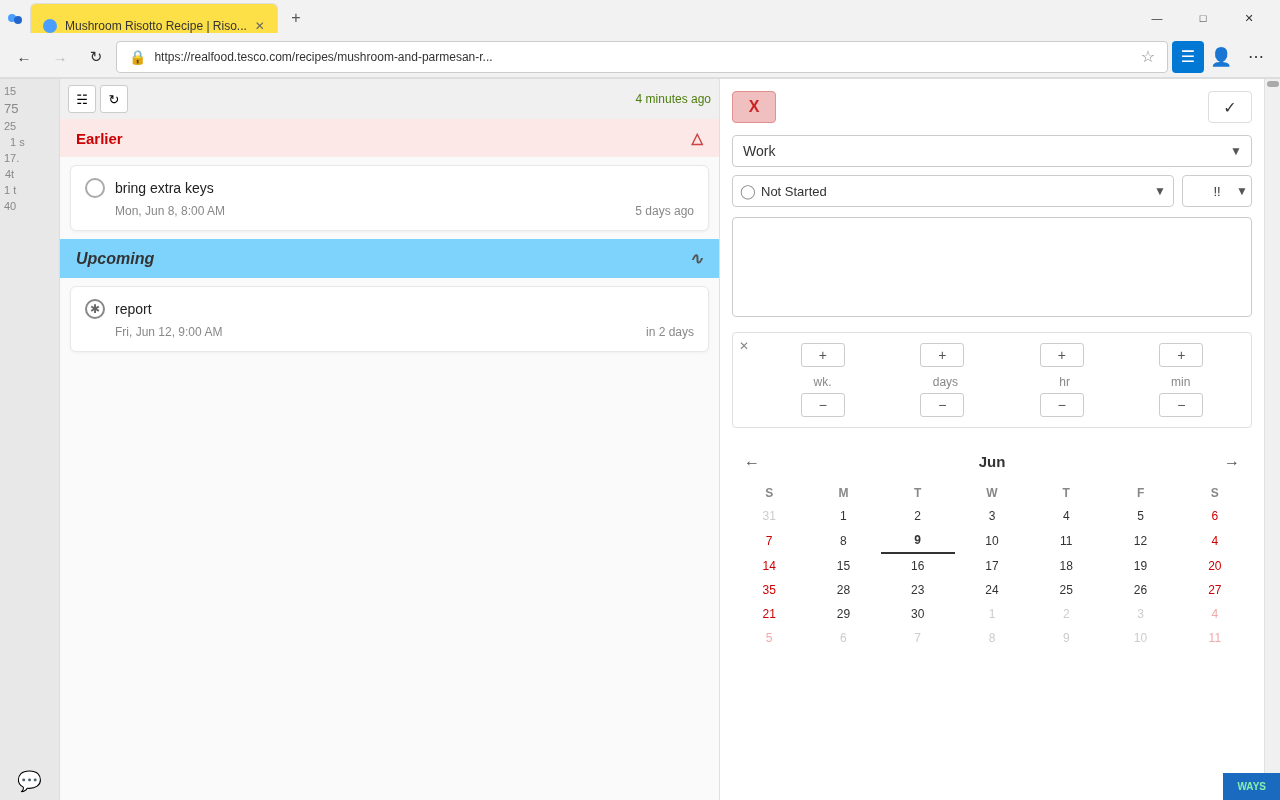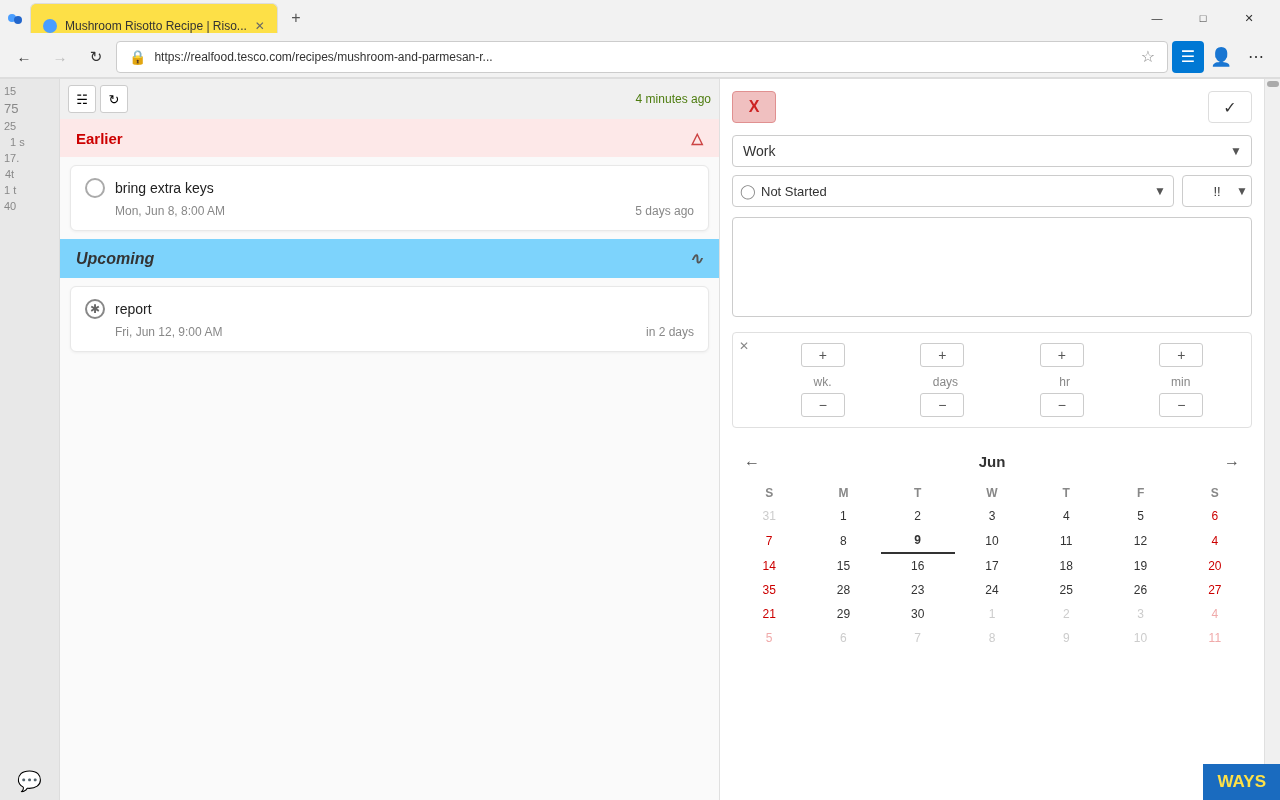--- a/index.html
+++ b/index.html
@@ -357,17 +357,17 @@
 
     </div>
 
     <div style="width:16px;background:#f0f0f0;border-left:1px solid #e0e0e0;display:flex;flex-direction:column;padding:2px;">
       <div style="width:12px;height:6px;background:#aaa;border-radius:3px;margin:0 auto 2px;"></div>
       <div style="flex:1;"></div>
       <div style="width:12px;height:6px;background:#aaa;border-radius:3px;margin:0 auto;"></div>
     </div>
   </div>
 
-  <div style="position:absolute;bottom:0;right:0;background:#1a6bbf;color:#fde047;padding:8px 14px;font-weight:600;font-size:17px;cursor:pointer;text-align:center;">
+  <div style="position:absolute;bottom:0;right:0;background:#1a6bbf;color:#86efac;padding:8px 14px;font-weight:600;font-size:10px;cursor:pointer;text-align:center;">
     <span>WAYS</span>
   </div>
 
 </div>
 
 </body></html>

